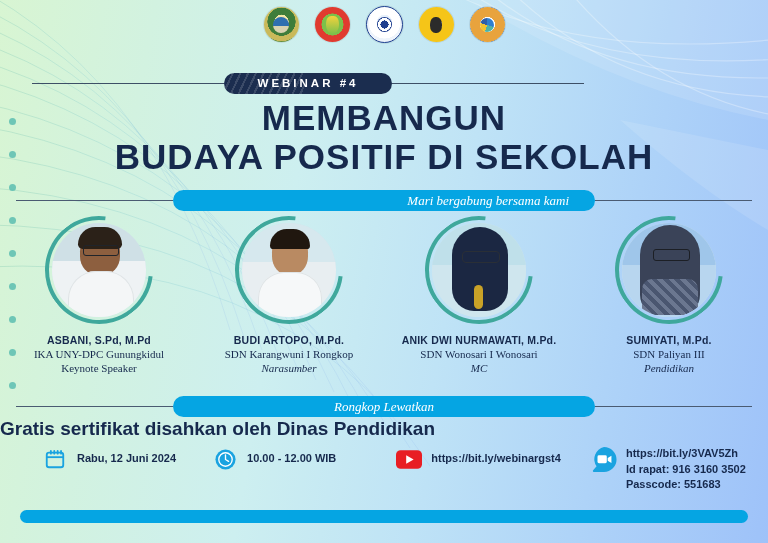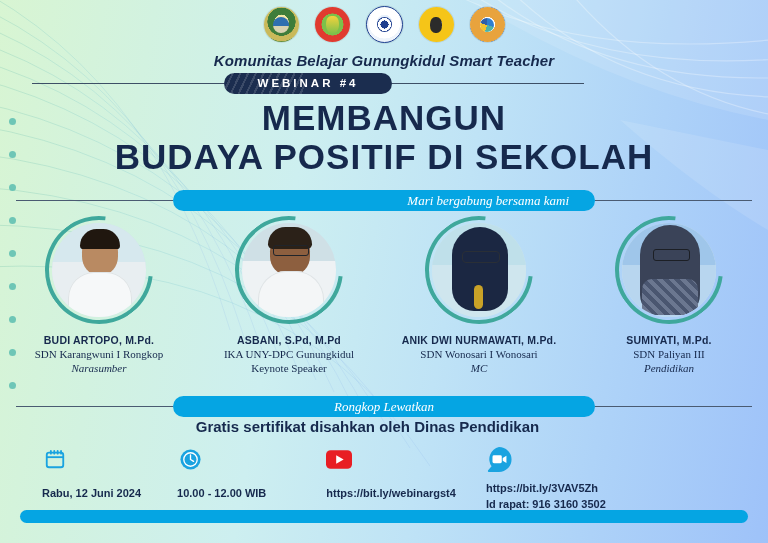--- a/index.html
+++ b/index.html
@@ -279,43 +279,41 @@
     text-align: center;
     line-height: 1.3;
   }
   .sp-role.italic { font-style: italic; }
 
   .free-cert {
     position: absolute;
     top: 418px;
     left: 0;
     width: 735px;
-    text-align: center;
-    font-size: 15px;
+    font-size: 19px;
     font-weight: bold;
     color: #16294d;
     z-index: 5;
   }
 
   
   .info-row {
     position: absolute;
     top: 446px;
     left: 0;
     width: 768px;
     height: 52px;
     display: flex;
     align-items: flex-start;
     z-index: 5;
   }
   .info-item {
     display: flex;
     align-items: flex-start;
     gap: 9px;
-    flex-direction: column;
   }
   .i-date { margin-left: 42px; }
   .i-time { margin-left: 36px; }
   .i-yt   { margin-left: 28px; padding-left: 32px; }
   .i-zoom { margin-left: 30px; }
   .info-icon {
     width: 26px;
     height: 26px;
     flex: 0 0 26px;
     display: flex;
@@ -407,68 +405,67 @@
         <i></i>
       </div>
     <div class="logo logo-4">
         <i></i>
       </div>
     <div class="logo logo-5">
         <i></i>
       </div>
   </div>
 
-  <div class="community">Komunitas Belajar Gunungkidul Smart Teacher</div>
 
   <div class="badge-row">
     <div class="badge-line left"></div>
     <div class="badge"><span>WEBINAR #4</span></div>
     <div class="badge-line right"></div>
   </div>
 
   <div class="title title-2">BUDAYA POSITIF DI SEKOLAH</div>
   <div class="title title-1">MEMBANGUN</div>
 
   <div class="pill-row pill-join">
     <div class="pill-line left"></div>
     <div class="pill">Mari bergabung bersama kami</div>
     <div class="pill-line right"></div>
   </div>
 
   <div class="speakers">
-
-    <div class="speaker">
-      <div class="photo-wrap">
-        <div class="ring"></div>
-        <div class="photo">
-          <div class="face f2">
-            <div class="hair"></div>
-              <div class="tie"></div>
-          </div>
-        </div>
-      </div>
-      <div class="sp-name">BUDI ARTOPO, M.Pd.</div>
-      <div class="sp-org">SDN Karangwuni I Rongkop</div>
-      <div class="sp-role italic">Narasumber</div>
-    </div>
 
     <div class="speaker">
       <div class="photo-wrap">
         <div class="ring"></div>
         <div class="photo">
           <div class="face f1">
             <div class="hair"></div>
               <div class="glass"></div>
               <div class="tie"></div>
           </div>
         </div>
       </div>
       <div class="sp-name">ASBANI, S.Pd, M.Pd</div>
       <div class="sp-org">IKA UNY-DPC Gunungkidul</div>
       <div class="sp-role">Keynote Speaker</div>
+    </div>
+
+    <div class="speaker">
+      <div class="photo-wrap">
+        <div class="ring"></div>
+        <div class="photo">
+          <div class="face f2">
+            <div class="hair"></div>
+              <div class="tie"></div>
+          </div>
+        </div>
+      </div>
+      <div class="sp-name">BUDI ARTOPO, M.Pd.</div>
+      <div class="sp-org">SDN Karangwuni I Rongkop</div>
+      <div class="sp-role italic">Narasumber</div>
     </div>
 
     <div class="speaker">
       <div class="photo-wrap">
         <div class="ring"></div>
         <div class="photo">
           <div class="face f3">
             <div class="hair"></div>
               <div class="glass"></div>
               <div class="tie"></div>

